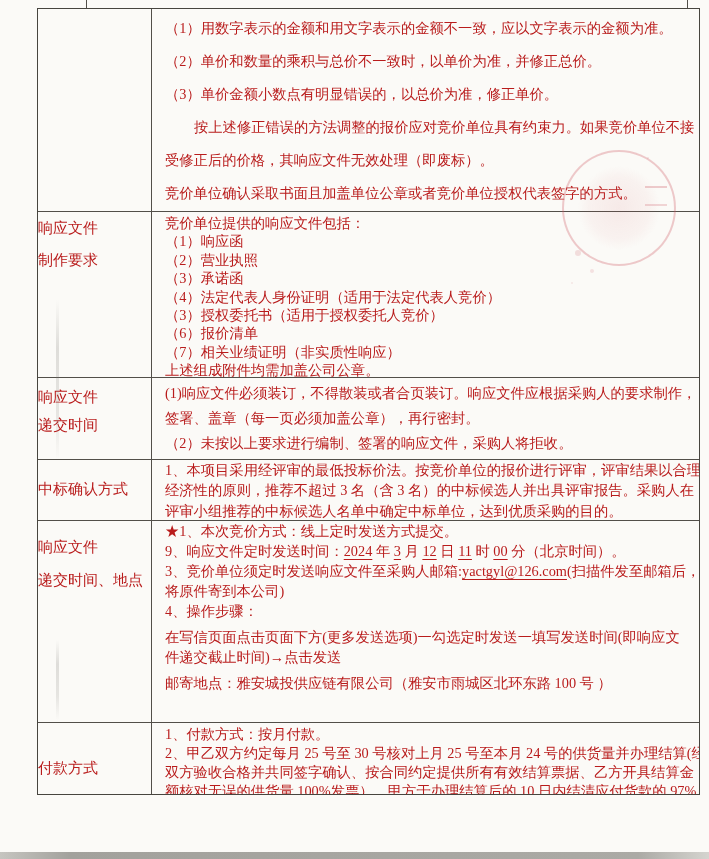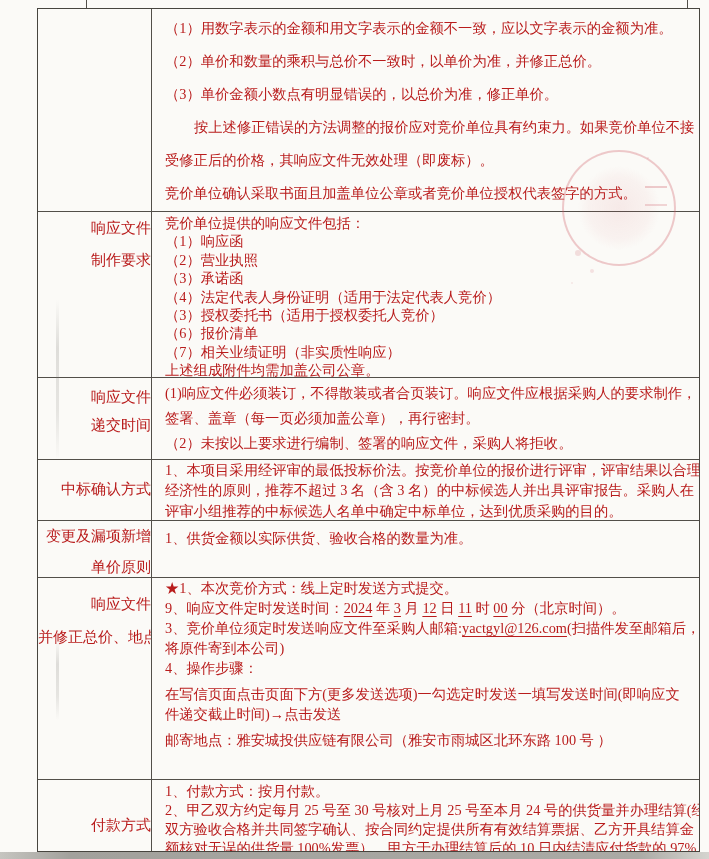--- a/index.html
+++ b/index.html
@@ -12,21 +12,21 @@
   .doc-table {
     position:absolute; left:37px; top:8px; width:661px;
     border:1px solid #47453f;
     background:transparent;
     box-sizing:content-box;
   }
   .row { display:flex; border-bottom:1px solid #524f49; }
   .row:last-child { border-bottom:none; }
   .label-cell {
     width:113px; flex:0 0 113px; border-right:1px solid #524f49;
-    text-align:right; font-size:15px; overflow:hidden;
+    text-align:left; font-size:15px; overflow:hidden;
   }
   .label-line { line-height:32px; white-space:pre; }
   .content-cell { flex:1; padding:0 4px 0 13px; overflow:hidden; font-size:14.3px; }
   .ln { line-height:20px; white-space:pre; }
   .indent { padding-left:29px; }
   .u { text-decoration:underline; text-underline-offset:3px; }
 
   
   .r1 { height:202px; } .r1 .content-cell { padding-top:3px; } .r1 .ln { line-height:33px; }
   .r2 { height:165px; } .r2 .content-cell { padding-top:2px; } .r2 .ln { line-height:18.4px; }
@@ -133,34 +133,25 @@
       <div class="label-cell">
         <div class="label-line">中标确认方式</div>
       </div>
       <div class="content-cell">
         <div class="ln">1、本项目采用经评审的最低投标价法。按竞价单位的报价进行评审，评审结果以合理</div>
         <div class="ln">经济性的原则，推荐不超过 3 名（含 3 名）的中标候选人并出具评审报告。采购人在</div>
         <div class="ln">评审小组推荐的中标候选人名单中确定中标单位，达到优质采购的目的。</div>
       </div>
     </div>
 
-    <div class="row r5">
-      <div class="label-cell">
-        <div class="label-line">变更及漏项新增</div>
-        <div class="label-line">单价原则</div>
-      </div>
-      <div class="content-cell">
-        <div class="ln">1、供货金额以实际供货、验收合格的数量为准。</div>
-      </div>
-    </div>
 
     <div class="row r6">
       <div class="label-cell">
         <div class="label-line">响应文件</div>
-        <div class="label-line">并修正总价、地点</div>
+        <div class="label-line">递交时间、地点</div>
       </div>
       <div class="content-cell">
         <div class="ln">★1、本次竞价方式：线上定时发送方式提交。</div>
         <div class="ln"><span>9、响应文件定时发送时间：</span><span class="u">2024</span><span> 年 </span><span class="u">3</span><span> 月 </span><span class="u">12</span><span> 日 </span><span class="u">11</span><span> 时 </span><span class="u">00</span><span> 分</span><span>（北京时间）。</span></div>
         <div class="ln"><span>3、竞价单位须定时发送响应文件至采购人邮箱:</span><span class="u">yactgyl@126.com</span><span>(扫描件发至邮箱后，</span></div>
         <div class="ln">将原件寄到本公司)</div>
         <div class="ln">4、操作步骤：</div>
         <div class="ln m6">在写信页面点击页面下方(更多发送选项)一勾选定时发送一填写发送时间(即响应文</div>
         <div class="ln">件递交截止时间)→点击发送</div>
         <div class="ln m6">邮寄地点：雅安城投供应链有限公司（雅安市雨城区北环东路 100 号 ）</div>

